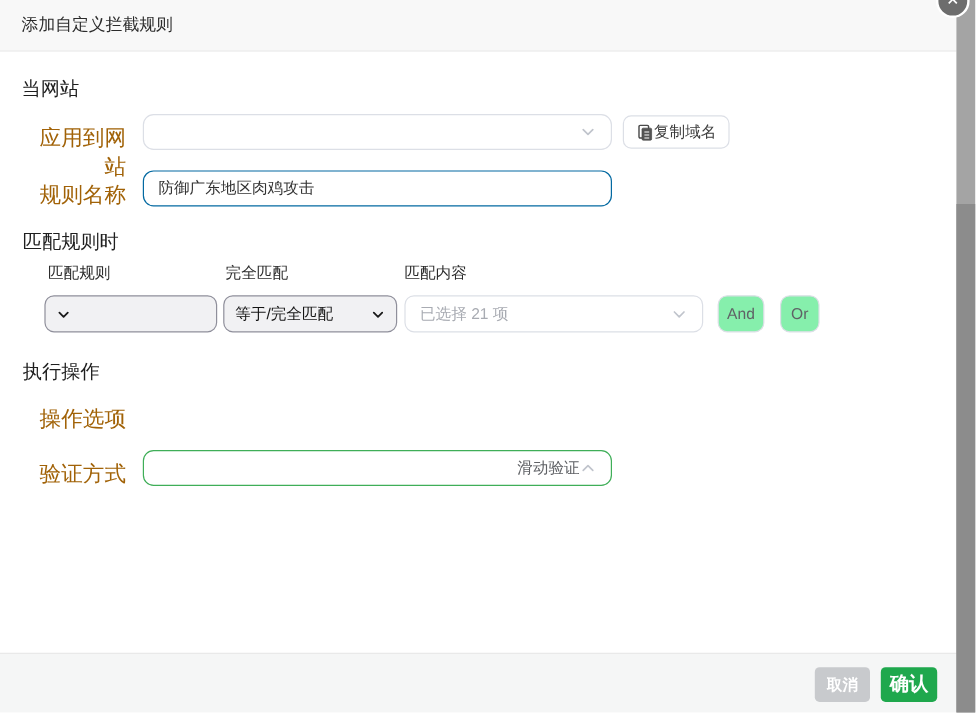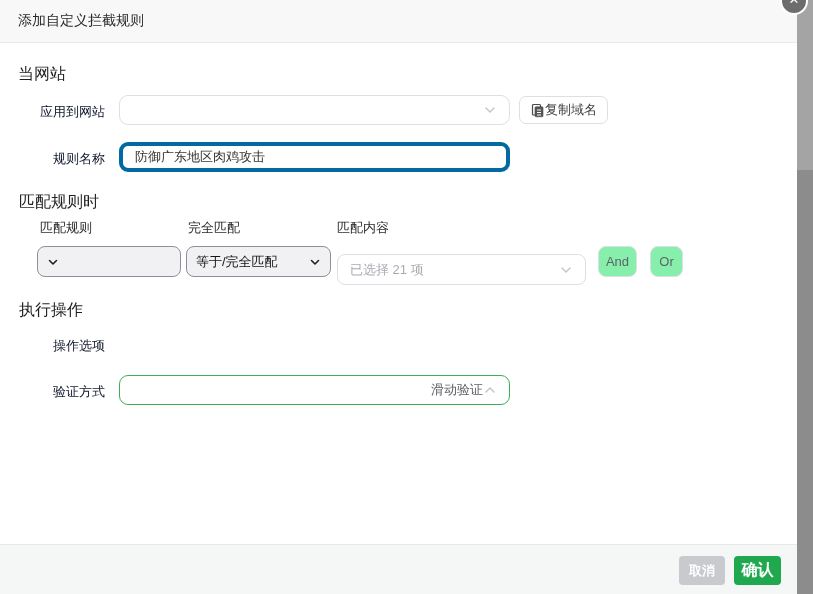--- a/index.html
+++ b/index.html
@@ -24,38 +24,38 @@
     color:#ffffff; font-size:13px; line-height:22px; text-align:center;
     cursor:pointer; z-index:5;
   }
 
   
   .sec-heading { position:absolute; font-size:16px; color:#1f1f1f; }
 
   
   .fld-label {
     position:absolute; left:25px; width:80px; text-align:right;
-    font-size:13px; color:#0f172a;
+    font-size:18px; color:#a16207;
   }
   .col-label { position:absolute; font-size:13px; color:#2b2b2b; }
 
   
   .el-box {
     position:absolute; height:30px; background:#ffffff;
     border:1px solid #dcdfe6; border-radius:9px;
     font-size:13px; display:flex; align-items:center;
     padding:0 12px; color:#606266; cursor:pointer;
   }
   .el-box .grow { flex:1 1 auto; }
   .el-box.green-focus { border:1px solid #3fae58; }
   .placeholder-text { color:#a8abb2; }
 
   .text-input {
     position:absolute; height:30px; background:#ffffff;
-    border:4px solid #0369a1; border-radius:9px;
+    border:1px solid #0369a1; border-radius:9px;
     font-size:13px; padding:0 12px; color:#333333; outline:none;
     font-family:"Liberation Sans", sans-serif;
   }
 
   
   .native-select {
     position:absolute; height:31px;
     background:#f1f1f3; border:1px solid #8f8f9b; border-radius:8px;
     font-size:13px; color:#141414; display:flex; align-items:center;
     padding:0 9px; cursor:pointer;
@@ -152,21 +152,21 @@
       </span>
     </div>
     <div class="native-select" style="left:186px; top:246px; width:145px;">
       <span class="grow">等于/完全匹配</span>
       <span class="icon">
         <svg width="12" height="12" viewBox="0 0 12 12">
             <path d="M2.5 4.5l3.5 3.5 3.5-3.5" fill="none" stroke="#1a1a1a" stroke-width="1.5" stroke-linecap="round" stroke-linejoin="round"></path>
           </svg>
       </span>
     </div>
-    <div class="el-box" style="left:337px; top:246px; width:249px; height:31px; border-radius:8px;margin-top:8px;">
+    <div class="el-box" style="left:337px; top:246px; width:249px; height:31px; border-radius:8px;">
       <span class="grow placeholder-text">已选择 21 项</span>
       <span class="icon">
         <svg width="14" height="14" viewBox="0 0 14 14">
             <path d="M3 5l4 4 4-4" fill="none" stroke="#c0c4cc" stroke-width="1.4" stroke-linecap="round" stroke-linejoin="round"></path>
           </svg>
       </span>
     </div>
     <div class="ghost-btn" style="left:598px; top:246px; width:39px;">
       <span>And</span>
     </div>

